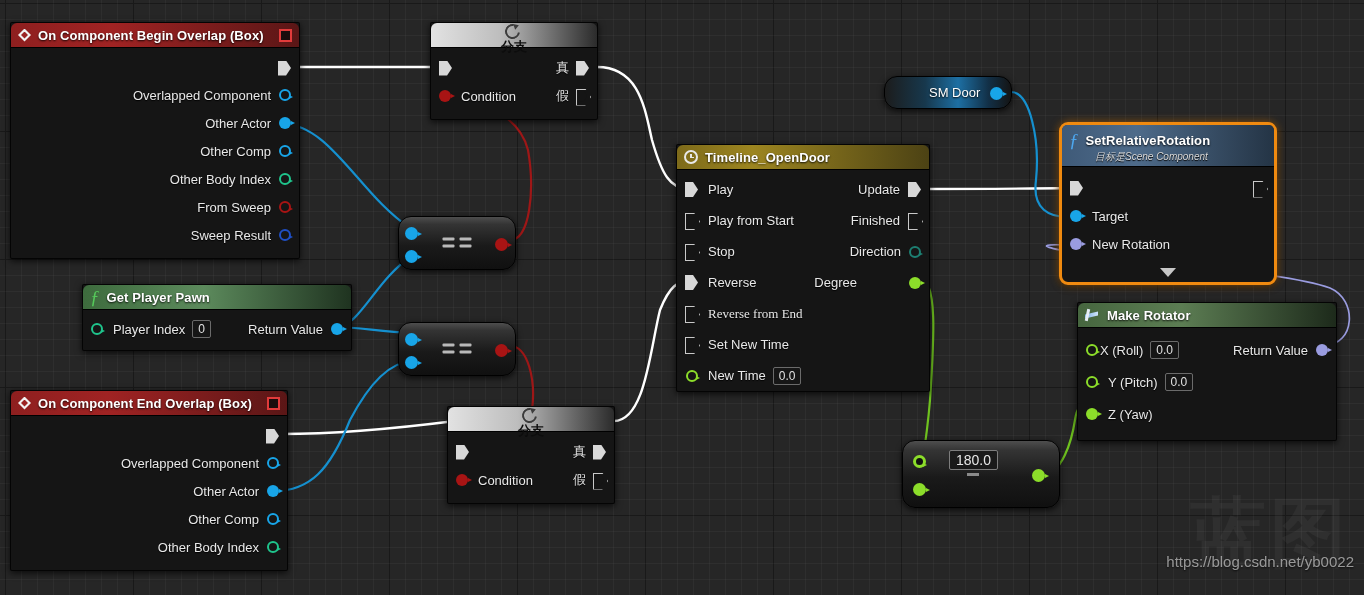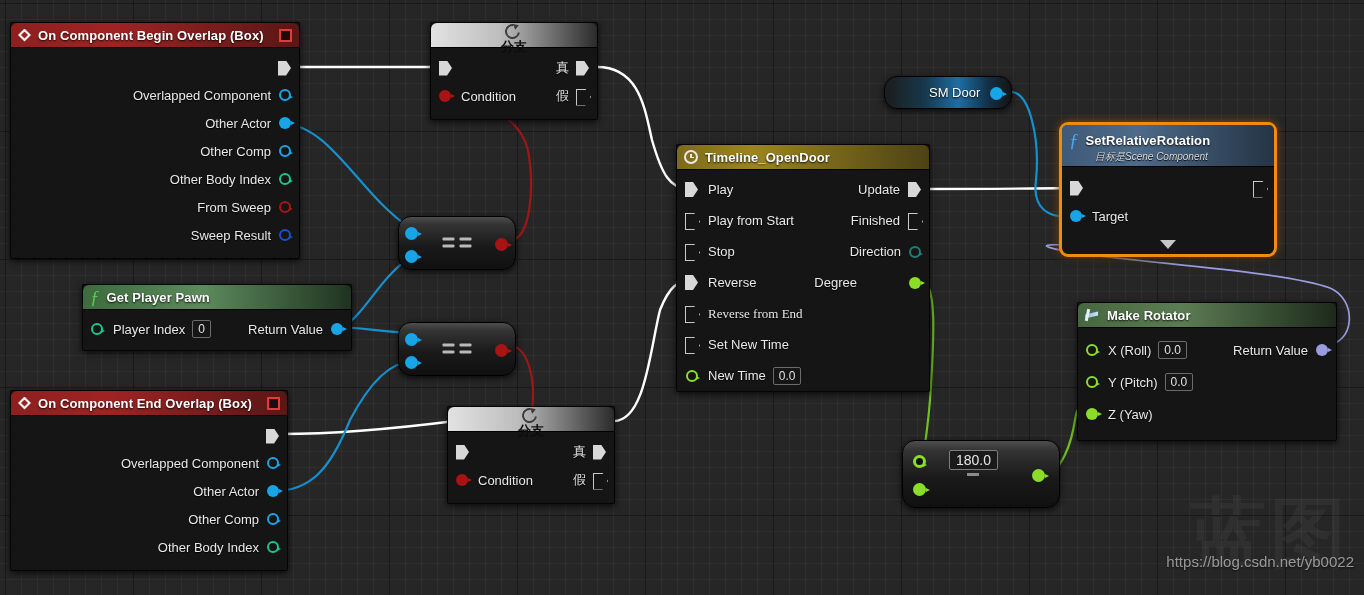--- a/index.html
+++ b/index.html
@@ -574,33 +574,37 @@
             <span class="sh"></span>
           </span>
         <span class="exec empty">
             <span class="sh"></span>
           </span>
       </div>
       <div class="row">
         <span class="pin filled c-obj"></span>
         <span class="lbl" style="margin-left:10px;">Target</span>
       </div>
+      <div class="row">
+        <span class="pin filled c-rot"></span>
+        <span class="lbl" style="margin-left:10px;">New Rotation</span>
+      </div>
       <span class="collapse-arrow"></span>
     </div>
   </div>
 
   <div class="node" style="left:1077px; top:302px; width:260px;">
     <div class="node-head fn-head-makerot">
       <span class="rot-icon"></span>
       <span class="title">Make Rotator</span>
     </div>
     <div class="node-body" style="padding:6px 0 10px 0; position:relative;">
       <div class="row" style="height:32px;">
         <span class="pin hollow c-float"></span>
-        <span class="lbl" style="margin-left:10px;">X (Roll)</span>
+        <span class="lbl" style="margin-left:2px;">X (Roll)</span>
         <span class="val">0.0</span>
       </div>
       <div class="row" style="height:32px;">
         <span class="pin hollow c-float"></span>
         <span class="lbl" style="margin-left:10px;">Y (Pitch)</span>
         <span class="val">0.0</span>
       </div>
       <div class="row" style="height:32px;">
         <span class="pin filled c-float"></span>
         <span class="lbl" style="margin-left:10px;">Z (Yaw)</span>

